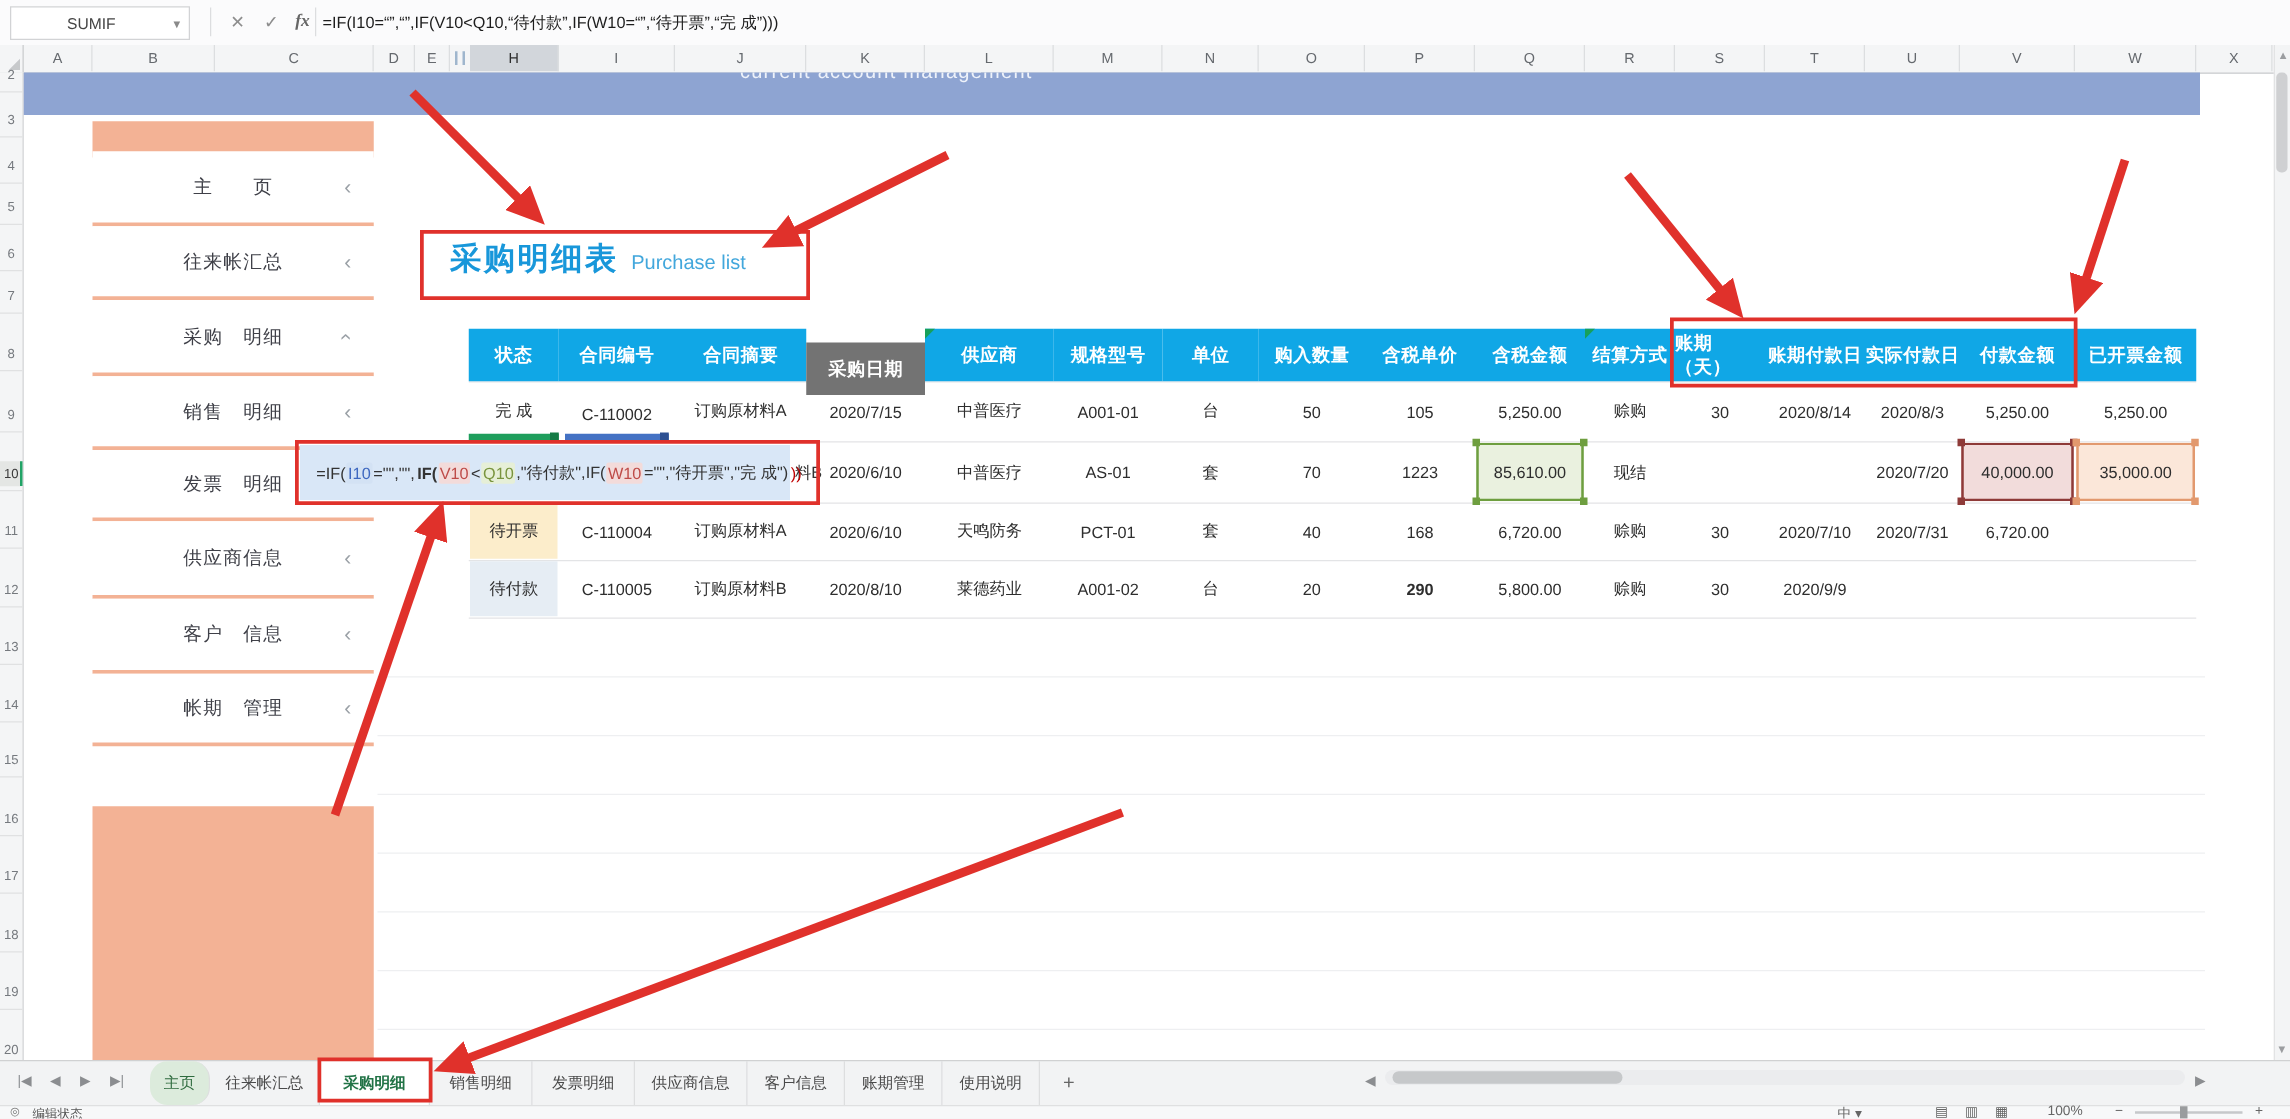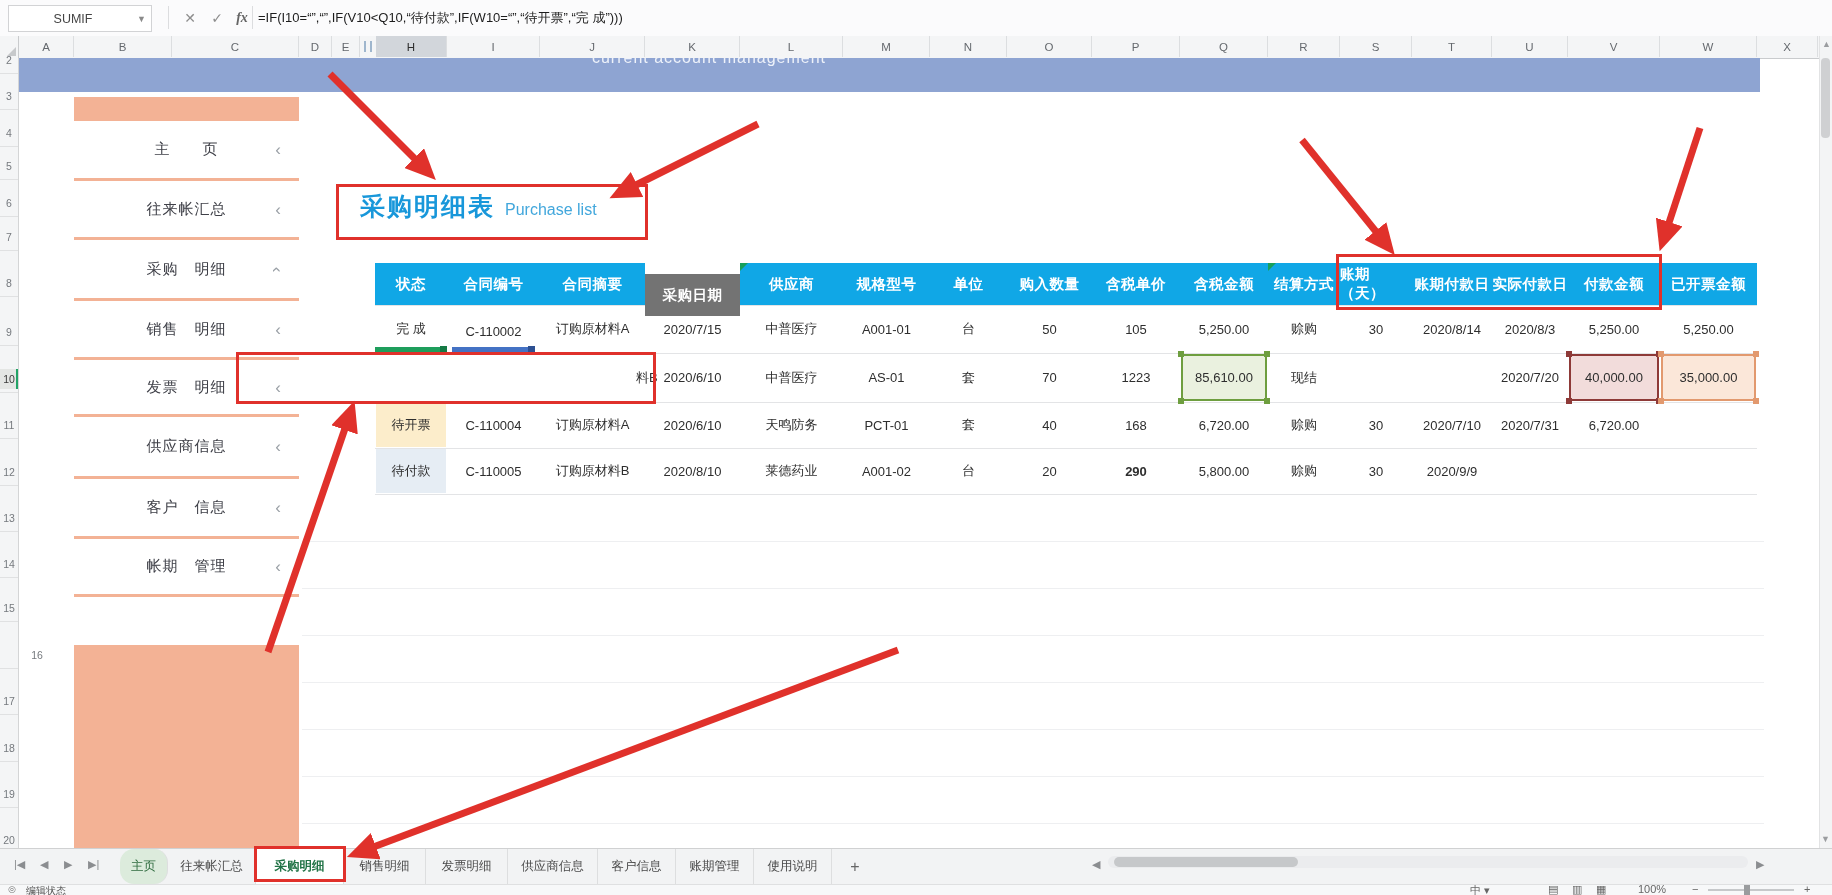--- a/index.html
+++ b/index.html
@@ -164,21 +164,21 @@
       <div class="rownum" style="position: absolute; top: 357px; height: 20px; line-height: 20px;">11</div>
       <div class="rowline" style="position: absolute; top: 380px;"></div>
       <div class="rownum" style="position: absolute; top: 404px; height: 20px; line-height: 20px;">12</div>
       <div class="rowline" style="position: absolute; top: 427px;"></div>
       <div class="rownum" style="position: absolute; top: 450px; height: 20px; line-height: 20px;">13</div>
       <div class="rowline" style="position: absolute; top: 473px;"></div>
       <div class="rownum" style="position: absolute; top: 496px; height: 20px; line-height: 20px;">14</div>
       <div class="rowline" style="position: absolute; top: 519px;"></div>
       <div class="rownum" style="position: absolute; top: 540px; height: 20px; line-height: 20px;">15</div>
       <div class="rowline" style="position: absolute; top: 563px;"></div>
-      <div class="rownum" style="position: absolute; top: 587px; height: 20px; line-height: 20px; padding-left: 28px;">16</div>
+      <div class="rownum" style="position: absolute; top: 587px; height: 20px; line-height: 20px;">16</div>
       <div class="rowline" style="position: absolute; top: 610px;"></div>
       <div class="rownum" style="position: absolute; top: 633px; height: 20px; line-height: 20px;">17</div>
       <div class="rowline" style="position: absolute; top: 656px;"></div>
       <div class="rownum" style="position: absolute; top: 680px; height: 20px; line-height: 20px;">18</div>
       <div class="rowline" style="position: absolute; top: 703px;"></div>
       <div class="rownum" style="position: absolute; top: 726px; height: 20px; line-height: 20px;">19</div>
       <div class="rowline" style="position: absolute; top: 749px;"></div>
       <div class="rownum" style="position: absolute; top: 772px; height: 20px; line-height: 20px;">20</div>
       <div class="rowline" style="position: absolute; top: 795px;"></div>
     </div>
@@ -334,20 +334,33 @@
       <div class="td" style="left: 1493px; top: 449px; width: 74px; height: 44px;"></div>
       <div class="td" style="left: 1569px; top: 449px; width: 90px; height: 44px;"></div>
       <div class="td" style="left: 1661px; top: 449px; width: 95px; height: 44px;"></div>
     </div>
 
   <div class="refbar" style="left:375px;top:347px;width:72px;background:#1e9e5c;z-index:21"></div>
   <div class="abs" style="left:440px;top:346px;width:7px;height:7px;background:#157a45;z-index:22"></div>
   <div class="refbar" style="left:452px;top:347px;width:83px;background:#4472c4;z-index:21"></div>
   <div class="abs" style="left:528px;top:346px;width:7px;height:7px;background:#2d5092;z-index:22"></div>
 
+  <div class="abs" id="overlay" style="z-index:25">
+      <span class="tok">=IF(</span>
+      <span class="tok blue">I10</span>
+      <span class="tok">="","",</span>
+      <span class="tok b">IF(</span>
+      <span class="tok red">V10</span>
+      <span class="tok">&lt;</span>
+      <span class="tok green">Q10</span>
+      <span class="tok">,"待付款",IF(</span>
+      <span class="tok red">W10</span>
+      <span class="tok">="","待开票","完  成")</span>
+      <span class="tok orange">))</span>
+    </div>
   <div class="abs" id="overlay-tail" style="z-index:24">料B</div>
 
   <div class="redbox" style="left:336px;top:184px;width:312px;height:56px"></div>
   <div class="redbox" style="left:1336px;top:254px;width:326px;height:56px"></div>
   <div class="redbox" style="left:236px;top:352px;width:420px;height:52px"></div>
   <div class="redbox" style="left:254px;top:846px;width:92px;height:36px"></div>
 
   <div class="abs" id="vscroll">
     <div class="scr-arrow" style="margin-top:3px">▲</div>
   </div>

